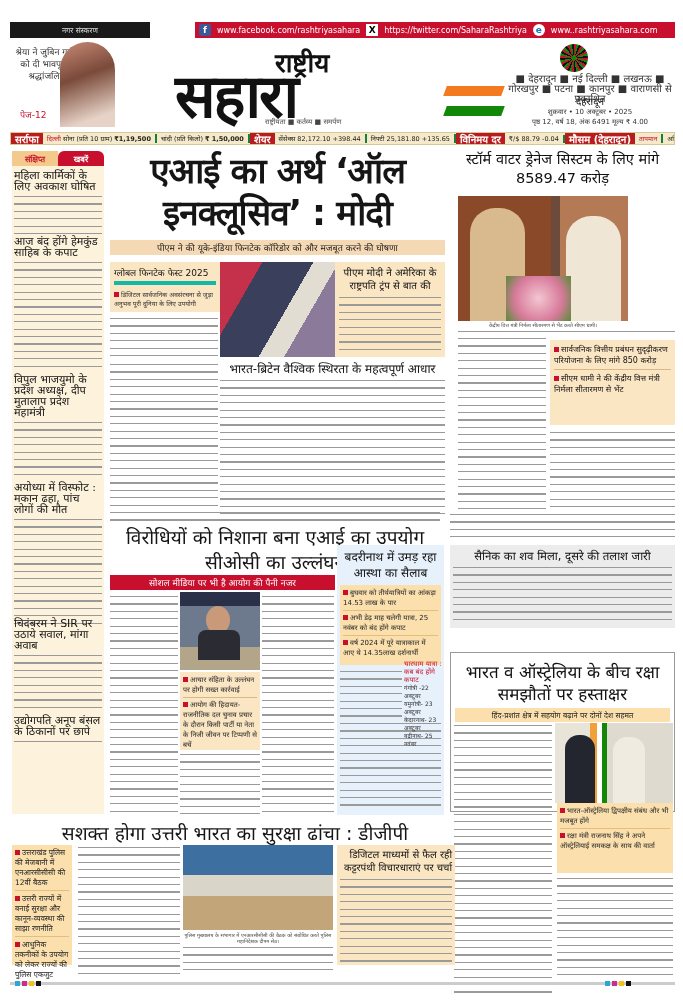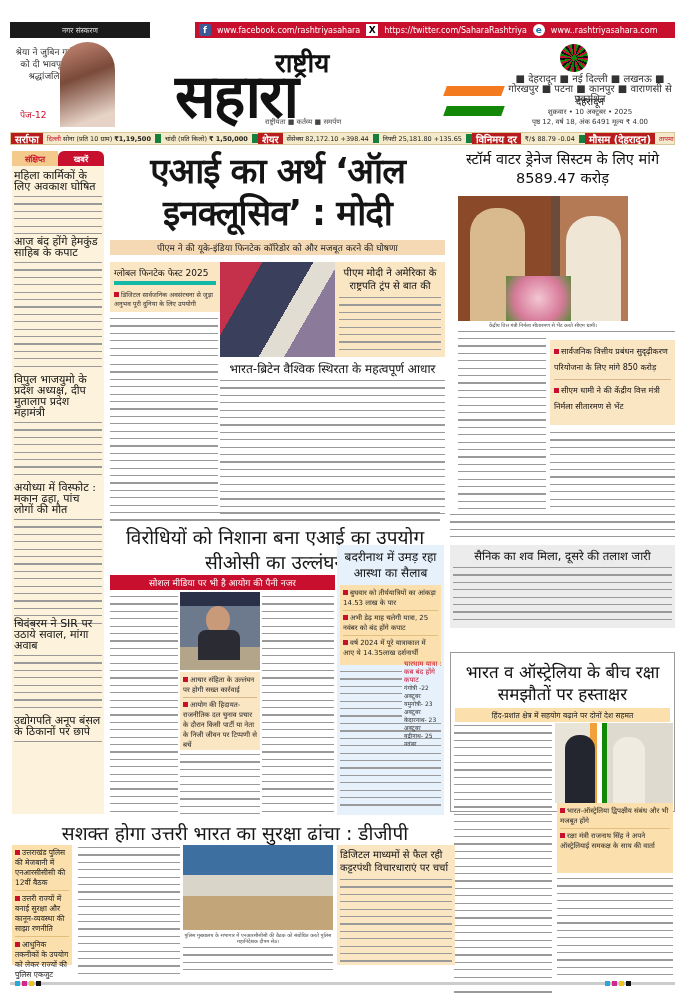--- a/index.html
+++ b/index.html
@@ -18,21 +18,21 @@
 .masthead{left:175px;top:66px;font-family:"DejaVu Serif",serif;font-size:60px;font-weight:900;color:#111;letter-spacing:-2px;line-height:60px}
 .flag-saffron{left:445px;top:86px;width:58px;height:10px;background:#f47a20;transform:skew(-20deg)}
 .flag-green{left:445px;top:106px;width:58px;height:10px;background:#138808;transform:skew(-20deg)}
 .tagline{left:265px;top:117px;font-size:7px;color:#444}
 .logo-sun{left:560px;top:44px;width:28px;height:28px;border-radius:50%;background:repeating-conic-gradient(#c8102e 0 10deg,#138808 10deg 20deg,#111 20deg 30deg)}
 .editions{left:505px;top:74px;width:170px;font-size:10px;color:#333;text-align:center;line-height:10px}
 .dateline{left:505px;top:97px;width:170px;font-size:7px;color:#333;text-align:center;line-height:10px}
 .dateline .city{font-size:10px;color:#111}
 .ticker{left:10px;top:132px;width:665px;height:13px;background:#f4e9c8;border:1px solid #d7c79a;display:flex;align-items:center;font-size:6.5px;white-space:nowrap;overflow:hidden}
 .ticker .lbl{background:#b91c1c;color:#fff;padding:0 4px;height:100%;display:flex;align-items:center;font-size:10px;font-weight:bold}
-.ticker .it{padding:0 4px;border-right:6px solid #15803d}
+.ticker .it{padding:0 4px;border-right:2px solid #15803d}
 .ticker .red{color:#c8102e}
 .left-col{left:12px;top:154px;width:92px;height:660px;background:#fdf3dc}
 .brief-head{left:12px;top:151px;width:92px;height:15px;display:flex}
 .brief-head .a{background:#f3c98c;color:#c8102e;font-size:8px;font-weight:bold;flex:1;display:flex;align-items:center;justify-content:center}
 .brief-head .b{background:#c8102e;color:#fff;font-size:8px;font-weight:bold;flex:1;display:flex;align-items:center;justify-content:center;border-radius:6px 6px 0 0}
 .brief{position:absolute;left:14px;width:88px}
 .brief h4{font-size:11px;font-weight:normal;color:#111;text-align:left;line-height:11px;margin-bottom:2px}
 .txt{font-size:5.5px;line-height:7.5px;color:#555;text-align:justify}
 .lines{background:repeating-linear-gradient(#fff0 0 2px,#9a9a9a 2px 3.2px,#fff0 3.2px 7.4px);color:transparent;overflow:hidden}
 .main-head{left:110px;top:150px;width:335px;font-family:"DejaVu Sans",sans-serif;font-size:35px;font-weight:900;line-height:42px;color:#151515;text-align:center;letter-spacing:-1px}
@@ -44,21 +44,21 @@
 .photo1{left:220px;top:262px;width:115px;height:95px;background:linear-gradient(120deg,#c5304a 0 25%,#3a3f5c 25% 55%,#e2ddd2 55% 70%,#8c7a9a 70%);}
 .trump-box{left:335px;top:262px;width:110px;height:95px;background:#fbe6c4;padding:4px}
 .trump-box h4{font-size:10px;font-weight:normal;color:#111;text-align:center;line-height:13px}
 .uk-head{left:220px;top:360px;width:225px;font-size:12px;color:#111;text-align:center}
 .storm-head{left:450px;top:150px;width:225px;font-size:14.5px;color:#111;text-align:center;line-height:19px}
 .storm-photo{left:458px;top:196px;width:170px;height:125px;background:linear-gradient(90deg,#8a4a2a 0 55%,#6d4b3a 55% 60%,#b47a55 60%)}
 .storm-photo .p1{position:absolute;left:12px;top:12px;width:55px;height:113px;background:#d9b98e;border-radius:25px 25px 0 0}
 .storm-photo .p2{position:absolute;left:108px;top:20px;width:55px;height:105px;background:#efe6d6;border-radius:25px 25px 0 0}
 .storm-photo .bq{position:absolute;left:48px;top:80px;width:65px;height:45px;background:radial-gradient(circle,#f3c6d2,#d77a9a 60%,#5a8a3a)}
 .caption{font-size:5px;color:#444;text-align:center}
-.pts-box{left:550px;top:340px;width:125px;height:85px;background:#fbe6c4;padding:4px;font-size:8px;color:#111;line-height:16px}
+.pts-box{left:550px;top:340px;width:125px;height:85px;background:#fbe6c4;padding:4px;font-size:8px;color:#111;line-height:11px}
 .pts-box .pt{border-bottom:1px solid #d6b889;padding-bottom:3px;margin-bottom:3px}
 .opp-head{left:110px;top:525px;width:330px;font-size:19px;font-weight:normal;color:#151515;text-align:center;line-height:25px}
 .opp-strip{left:110px;top:575px;width:225px;height:15px;background:#c8102e;color:#fff;font-size:9px;display:flex;align-items:center;justify-content:center}
 .opp-photo{left:180px;top:592px;width:80px;height:78px;background:linear-gradient(180deg,#2a3048 0 18%,#6d7a8e 18% 70%,#b3a58a 70%)}
 .opp-photo .hd{position:absolute;left:26px;top:14px;width:24px;height:28px;background:#c99a7a;border-radius:50%}
 .opp-photo .bd{position:absolute;left:18px;top:38px;width:42px;height:30px;background:#2b2b33;border-radius:8px 8px 0 0}
 .opp-points{left:180px;top:672px;width:80px;height:78px;background:#fbe6c4;padding:3px;font-size:7px;line-height:10px}
 .opp-points .pt{border-bottom:1px solid #d6b889;padding-bottom:2px;margin-bottom:2px}
 .badri{left:337px;top:545px;width:107px;height:270px;background:#e7f1fb}
 .badri h4{font-size:12px;font-weight:normal;text-align:center;color:#111;line-height:16px;padding-top:4px}
@@ -74,21 +74,21 @@
 .indaus-photo{left:555px;top:723px;width:118px;height:80px;background:linear-gradient(90deg,#e8e4d8 0 30%,#f2a13a 30% 36%,#fff 36% 40%,#138808 40% 44%,#dedad0 44%)}
 .indaus-photo .p1{position:absolute;left:10px;top:12px;width:30px;height:68px;background:#23252f;border-radius:14px 14px 0 0}
 .indaus-photo .p2{position:absolute;left:58px;top:14px;width:32px;height:66px;background:#f0ebe0;border-radius:14px 14px 0 0}
 .indaus-pts{left:557px;top:803px;width:116px;height:70px;background:#fbe0ae;padding:3px;font-size:7px;line-height:10px}
 .indaus-pts div{border-bottom:1px solid #e3be7c;padding-bottom:2px;margin-bottom:2px}
 .dgp-head{left:10px;top:820px;width:450px;font-size:19px;color:#151515;text-align:center}
 .dgp-pts{left:12px;top:845px;width:60px;height:120px;background:#fbe0ae;padding:3px;font-size:7.5px;line-height:10px}
 .dgp-pts div{border-bottom:1px solid #e3be7c;padding-bottom:2px;margin-bottom:3px}
 .dgp-photo{left:183px;top:845px;width:150px;height:85px;background:linear-gradient(180deg,#3d6fa1 0 35%,#d9d5c8 35% 60%,#c3a57a 60%)}
 .digi{left:337px;top:845px;width:118px;height:120px;background:#fbe6c4;padding:3px}
-.digi h4{font-size:10px;font-weight:normal;text-align:left;color:#111;line-height:13px}
+.digi h4{font-size:10px;font-weight:normal;text-align:right;color:#111;line-height:13px}
 .footbar{left:10px;top:982px;width:665px;height:3px;background:#ccc}
 .reg{display:flex;gap:2px}
 .reg span{width:5px;height:5px;display:inline-block}
 .rule{background:#999}
 </style>
 </head>
 <body>
 
 <div class="abs topbar2">
   <span class="ico fb">f</span>

